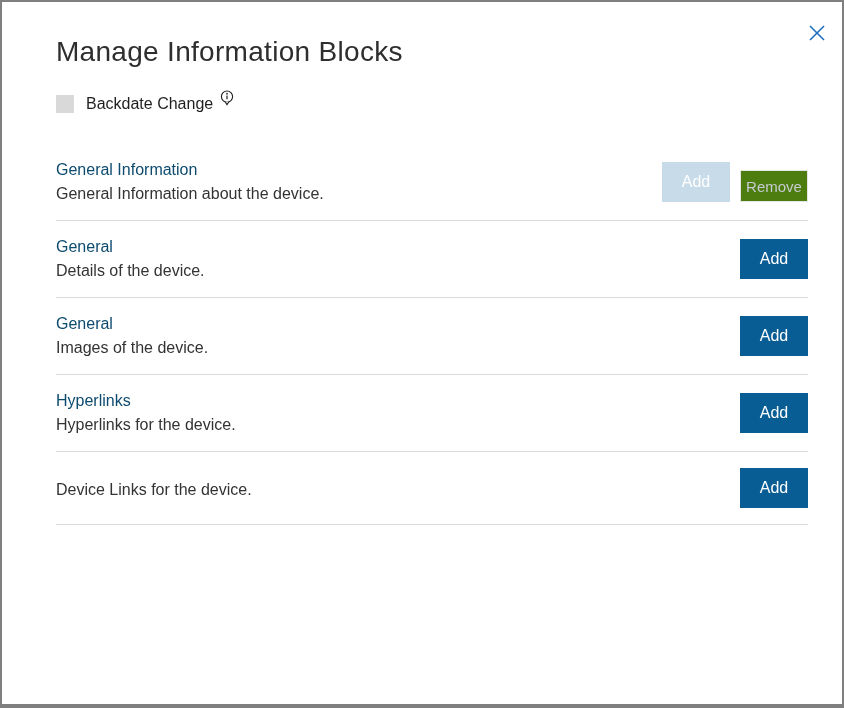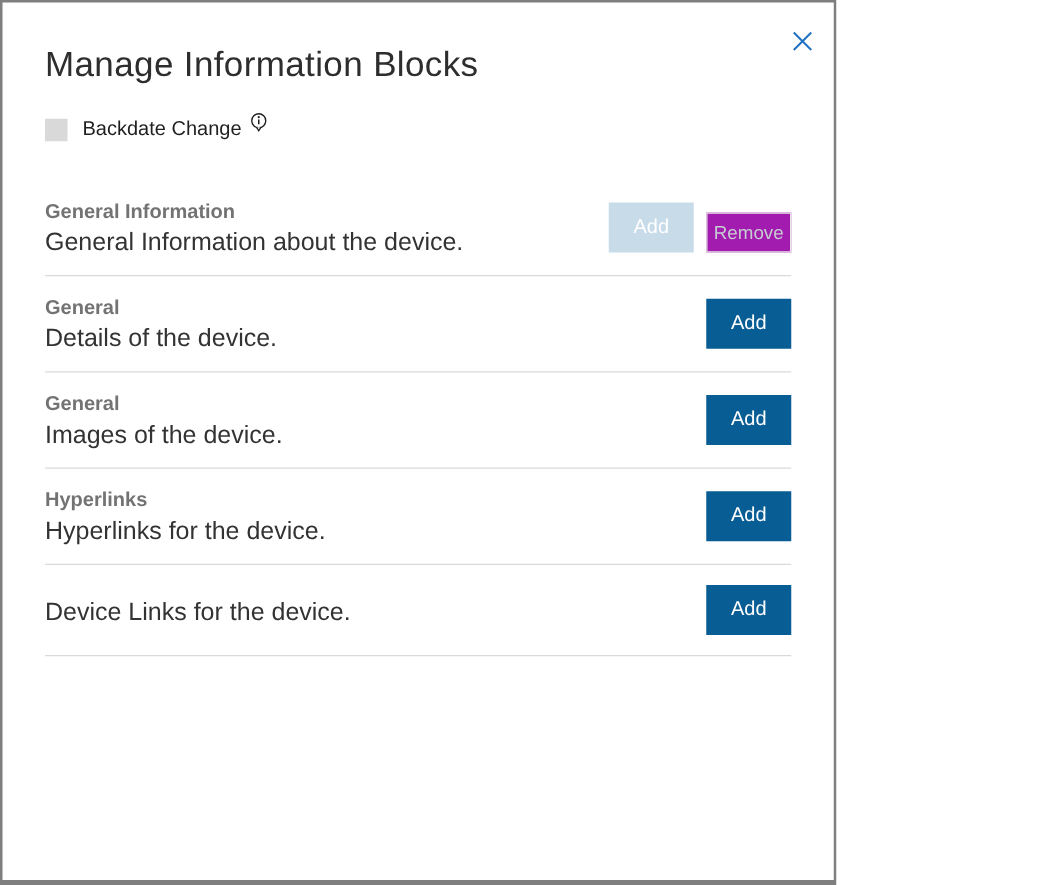--- a/index.html
+++ b/index.html
@@ -13,26 +13,27 @@
     --text-body: #333333;
     --remove-border: #e5e5e5;
     --remove-text: #c7ccd1;
   }
   * { box-sizing: border-box; }
   html, body { margin: 0; padding: 0; background: #ffffff; }
   body { font-family: "Liberation Sans", sans-serif; }
 
   .dialog {
     position: relative;
-    width: 669px;
+    width: 844px;
     height: 708px;
     background: #ffffff;
     border: 2px solid var(--outer-border, #7f7f7f);
     border-bottom-width: 4px;
     overflow: hidden;
+    padding-left: 20px;
   }
 
   .close-btn {
     position: absolute;
     top: 18px;
     right: 12px;
     width: 26px;
     height: 26px;
     display: flex;
     align-items: center;
@@ -93,27 +94,27 @@
   .block-row {
     display: flex;
     justify-content: space-between;
     align-items: center;
     border-bottom: 1px solid var(--divider, #d9d9d9);
     padding: 16px 0;
   }
 
   .block-title {
     font-size: 16px;
-    font-weight: bold;
-    line-height: 20px;
-    color: #737373;
+    font-weight: normal;
+    line-height: 20px;
+    color: #0c4a6e;
   }
 
   .block-desc {
-    font-size: 20px;
+    font-size: 16px;
     line-height: 20px;
     margin-top: 4px;
     color: var(--text-body, #333333);
   }
 
   .block-id {
     font-size: 16px;
     line-height: 20px;
     margin-top: 12px;
     padding-left: 14px;
@@ -140,21 +141,21 @@
   }
   .btn-add.disabled {
     background: var(--primary-button-disabled, #c8dbe9);
     cursor: default;
   }
 
   .btn-remove {
     min-width: 68px;
     height: 32px;
     padding: 0 5px;
-    background: #a21caf;
+    background: #4d7c0f;
     border: 1px solid var(--remove-border, #e5e5e5);
     color: var(--remove-text, #c7ccd1);
     font-family: "Liberation Sans", sans-serif;
     font-size: 15px;
     cursor: default;
   }
 </style>
 </head>
 <body>
 

